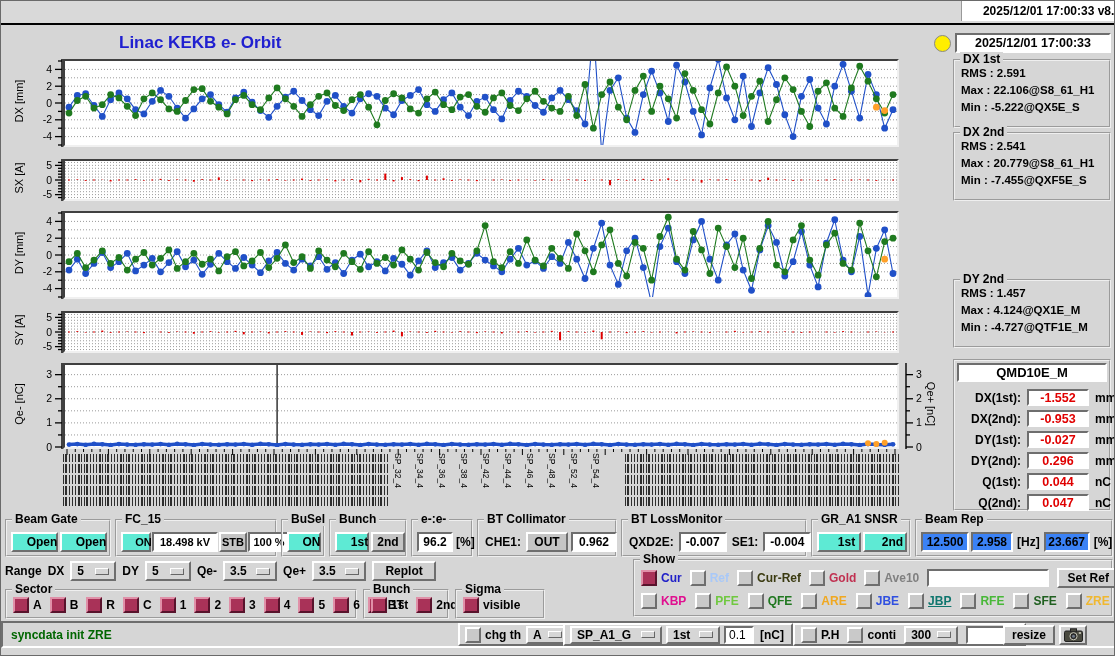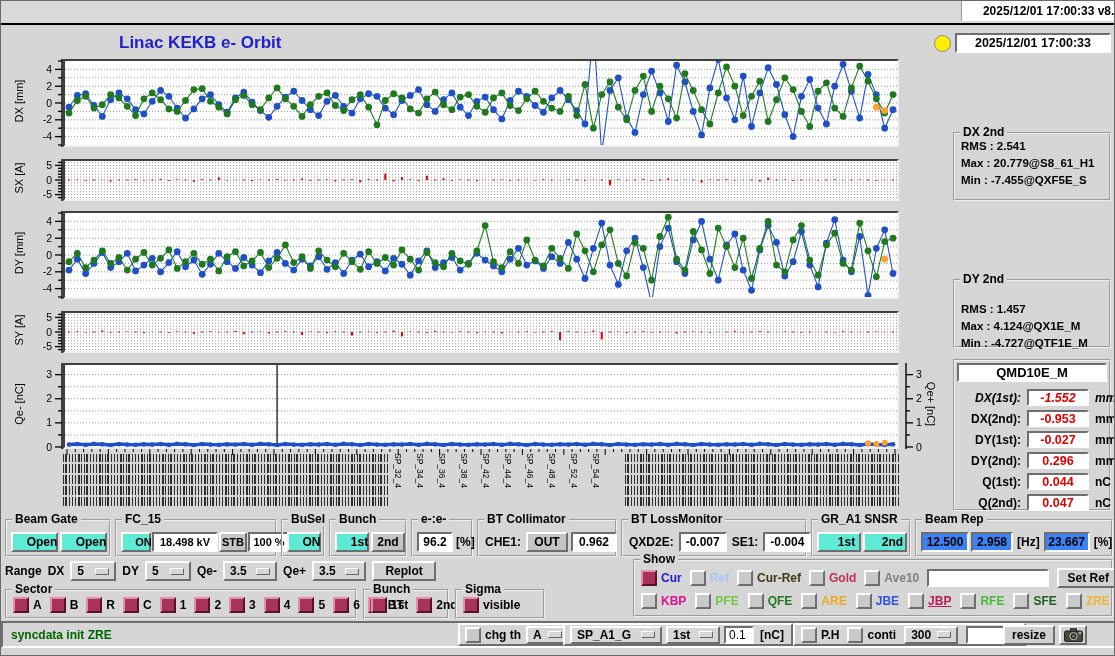--- a/index.html
+++ b/index.html
@@ -1077,38 +1077,44 @@
         <span class="xlab" style="left: 506px;">SP_52_4</span>
         <span class="xlab" style="left: 528px;">SP_54_4</span>
       </div>
   </div>
 
   <div class="abs" style="left:933px;top:34px;width:15px;height:15px;border-radius:50%;background:#ffee00;border:1px solid #888;"></div>
   <div class="abs sunk" style="left:954px;top:32px;width:156px;height:20px;display:flex;align-items:center;justify-content:center;">
     <span class="b" style="font-size:12.5px;">2025/12/01 17:00:33</span>
   </div>
 
+  <div class="gbox" style="left:952px;top:58px;width:158px;height:69px;">
+    <span class="gtitle">DX 1st</span>
+    <div class="statrow" style="margin-top:4px;"><span>RMS :</span> <span>2.591</span></div>
+    <div class="statrow"><span>Max :</span> <span>22.106@S8_61_H1</span></div>
+    <div class="statrow"><span>Min :</span> <span>-5.222@QX5E_S</span></div>
+  </div>
   <div class="gbox" style="left:952px;top:131px;width:158px;height:69px;">
     <span class="gtitle">DX 2nd</span>
     <div class="statrow" style="margin-top:4px;"><span>RMS :</span> <span>2.541</span></div>
     <div class="statrow"><span>Max :</span> <span>20.779@S8_61_H1</span></div>
     <div class="statrow"><span>Min :</span> <span>-7.455@QXF5E_S</span></div>
   </div>
   <div class="gbox" style="left:952px;top:278px;width:158px;height:69px;">
     <span class="gtitle">DY 2nd</span>
-    <div class="statrow" style="margin-top:20px;"><span>RMS :</span> <span>1.457</span></div>
+    <div class="statrow" style="margin-top:4px;"><span>RMS :</span> <span>1.457</span></div>
     <div class="statrow"><span>Max :</span> <span>4.124@QX1E_M</span></div>
     <div class="statrow"><span>Min :</span> <span>-4.727@QTF1E_M</span></div>
   </div>
 
   <div class="gbox" style="left:952px;top:358px;width:158px;height:152px;">
     <div class="abs sunk" style="left:2px;top:2px;width:150px;height:19px;display:flex;align-items:center;justify-content:center;">
       <span class="b" style="font-size:13px;">QMD10E_M</span>
     </div>
-    <div class="mrow" style="top:26px;font-style:italic;">
+    <div class="mrow" style="top:26px;">
         <span class="mlabel">DX(1st):</span>
         <span class="mval">-1.552</span>
         <span class="munit">mm</span>
       </div>
     <div class="mrow" style="top:47px;">
         <span class="mlabel">DX(2nd):</span>
         <span class="mval">-0.953</span>
         <span class="munit">mm</span>
       </div>
     <div class="mrow" style="top:68px;">
@@ -1271,21 +1277,21 @@
       <span class="cbi">
           <span class="cb"></span>
           <span style="color: rgb(240, 168, 32);">ARE</span>
         </span>
       <span class="cbi">
           <span class="cb"></span>
           <span style="color: rgb(48, 80, 224);">JBE</span>
         </span>
       <span class="cbi">
           <span class="cb"></span>
-          <span style="color: #be185d; text-decoration: underline;">JBP</span>
+          <span style="color: #0f766e; text-decoration: underline;">JBP</span>
         </span>
       <span class="cbi">
           <span class="cb"></span>
           <span style="color: rgb(72, 184, 56);">RFE</span>
         </span>
       <span class="cbi">
           <span class="cb"></span>
           <span style="color: rgb(32, 96, 32);">SFE</span>
         </span>
       <span class="cbi">

